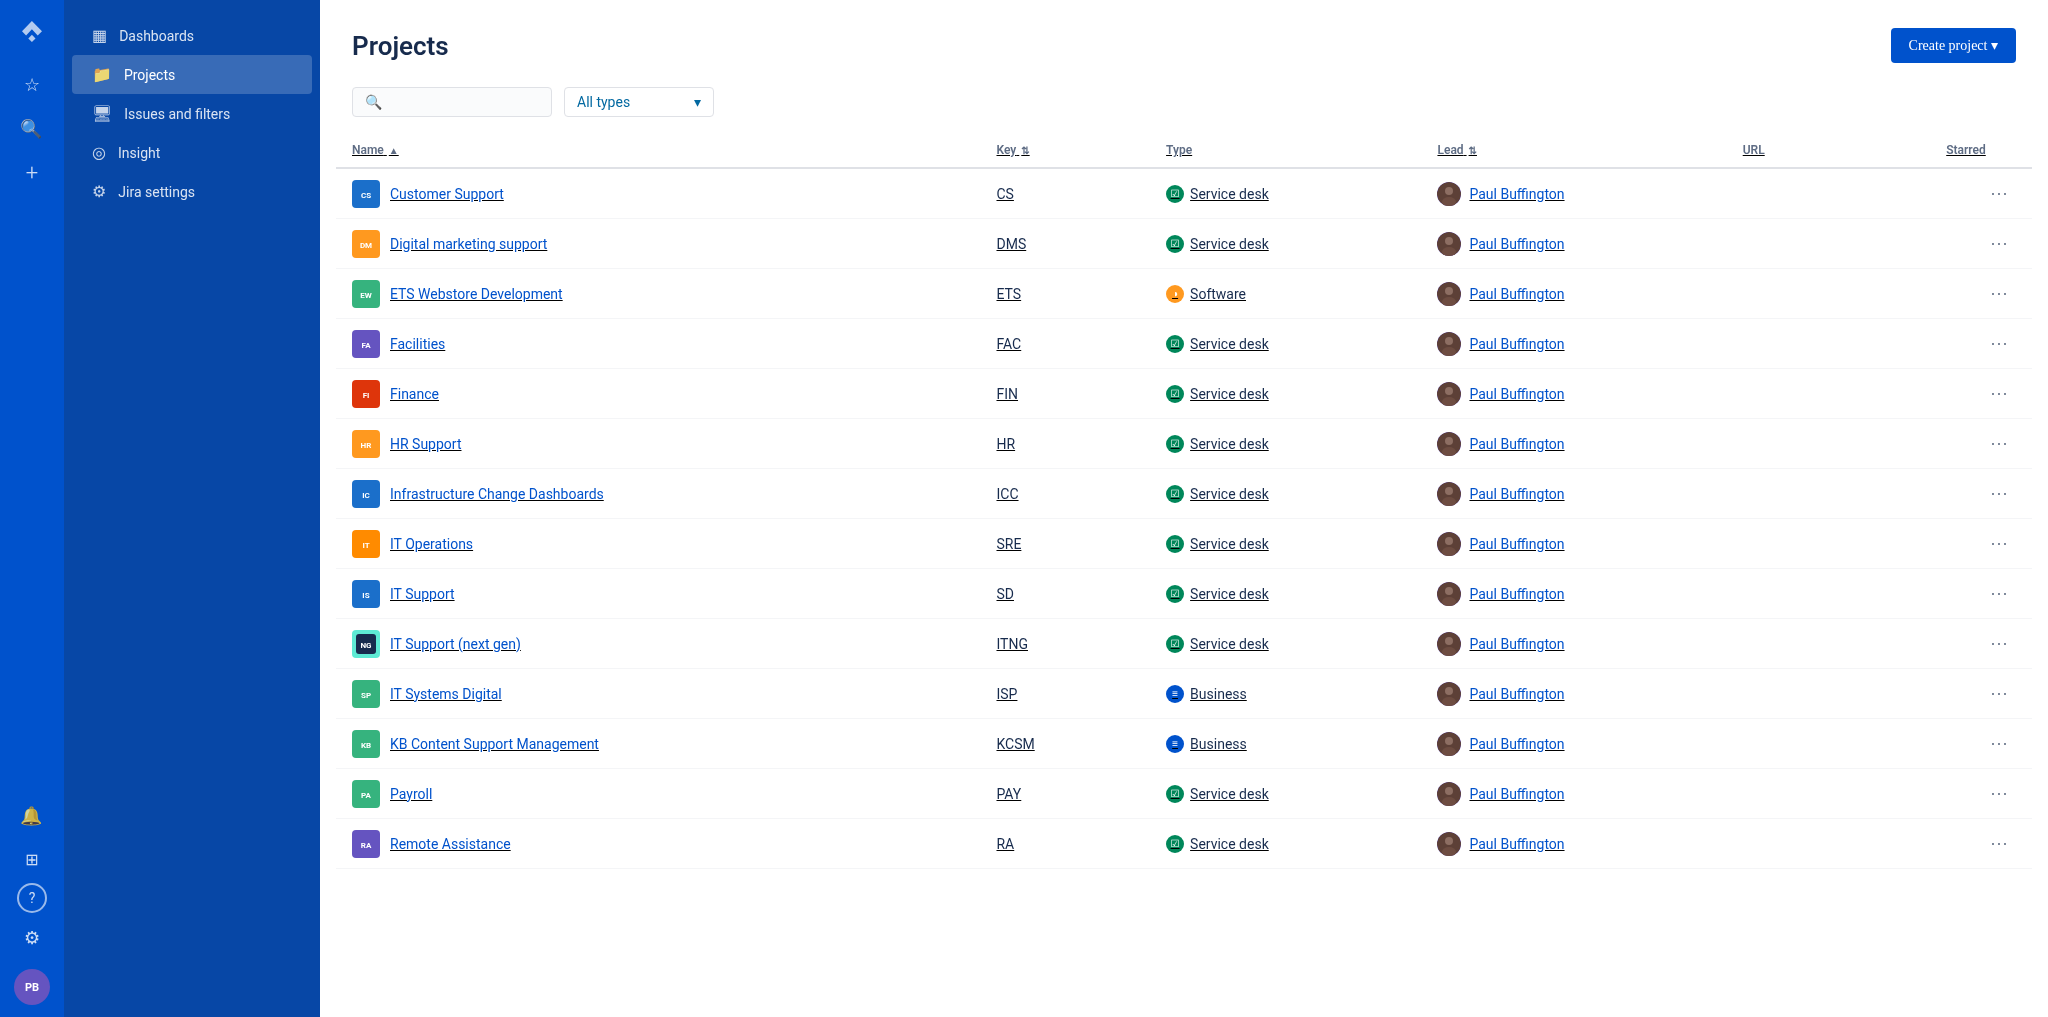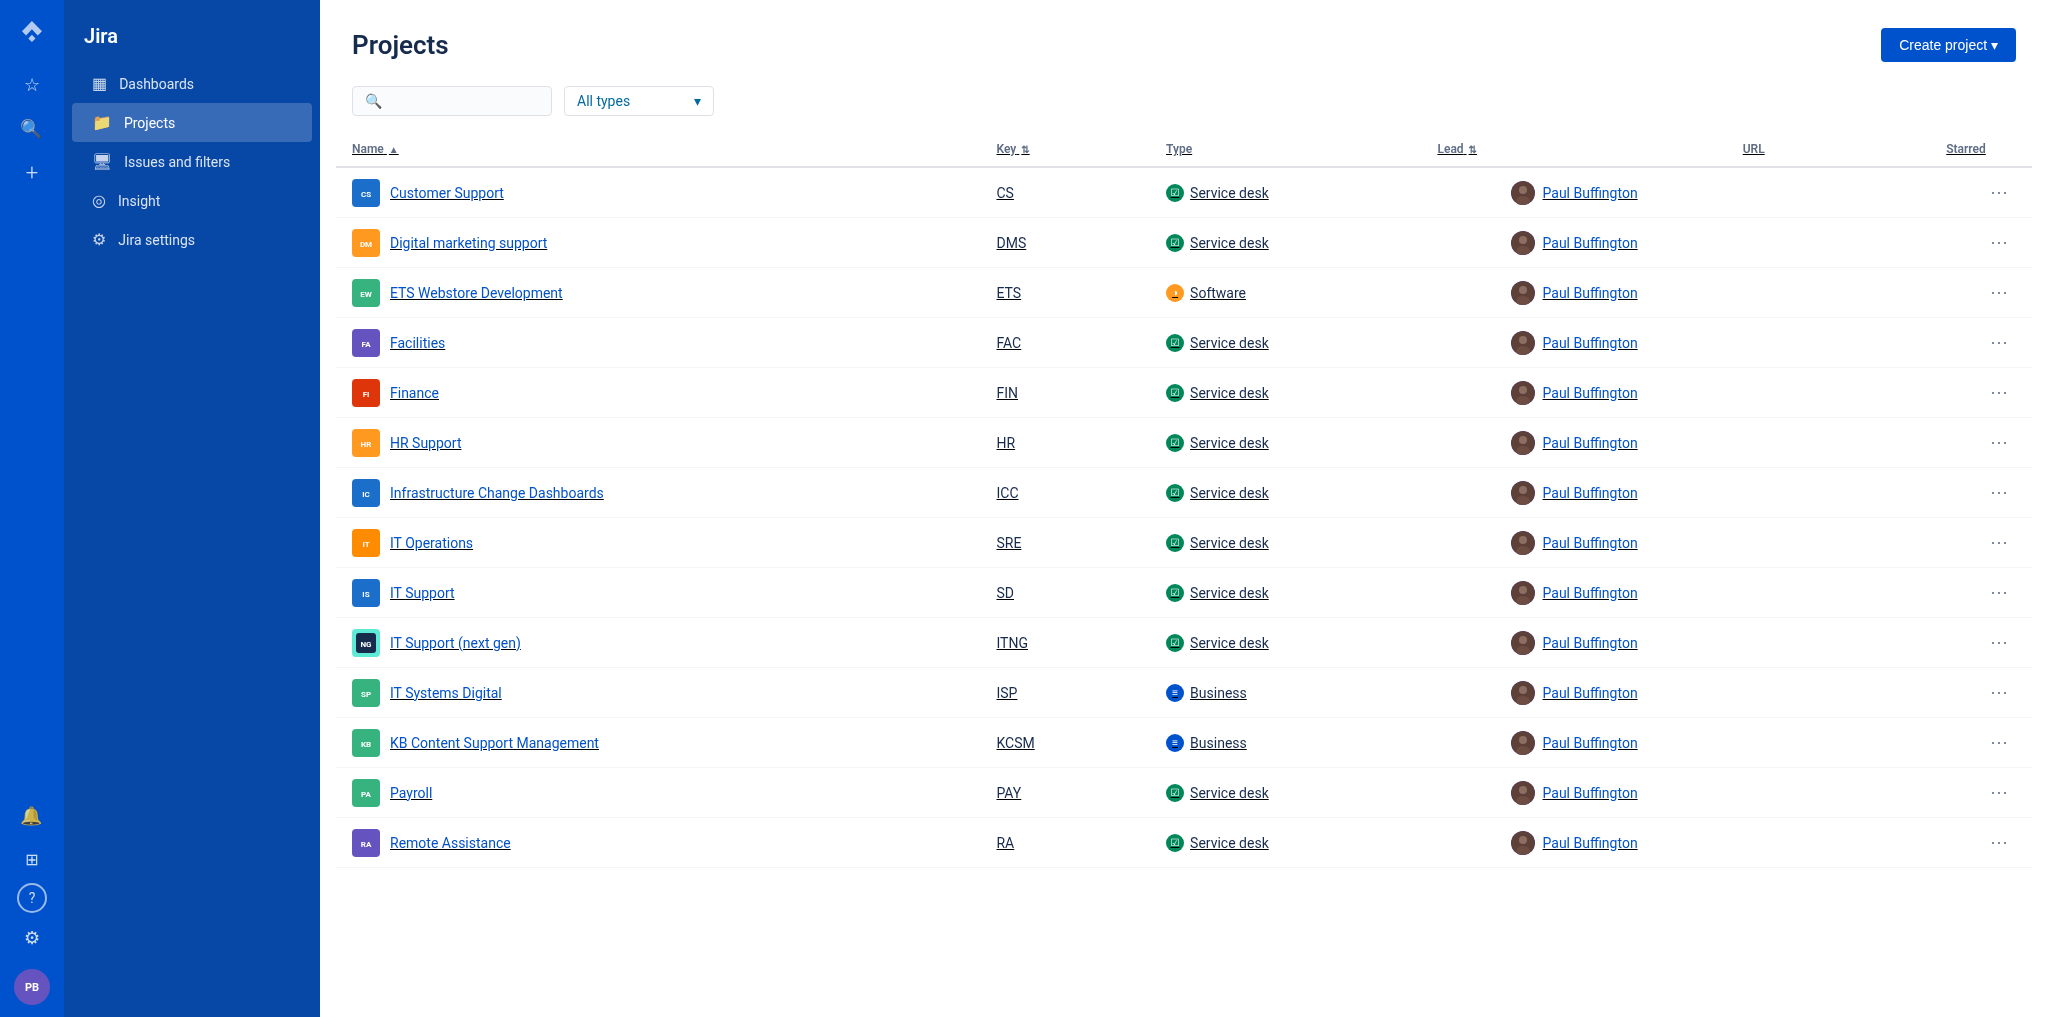--- a/index.html
+++ b/index.html
@@ -80,20 +80,21 @@
       color: #fff;
       border: none;
       border-radius: 4px;
       padding: 9px 18px;
       font-size: 14px;
       font-weight: 500;
       cursor: pointer;
       display: flex;
       align-items: center;
       gap: 6px;
+      font-family: Liberation Serif, serif;
     }
 
     
     .filters-row {
       display: flex;
       align-items: center;
       gap: 12px;
       padding: 8px 32px 16px;
     }
     .search-box {
@@ -185,21 +186,20 @@
       color: #fff;
       flex-shrink: 0;
     }
     .type-dot.service { background: #00875a; }
     .type-dot.software { background: #ff991f; }
     .type-dot.business { background: #0052cc; }
     .lead-cell {
       display: flex;
       align-items: center;
       gap: 8px;
-      justify-content: center;
     }
     .lead-avatar {
       width: 24px; height: 24px;
       border-radius: 50%;
       background: #6554c0;
       display: flex; align-items: center; justify-content: center;
       font-size: 10px;
       color: #fff;
       overflow: hidden;
       flex-shrink: 0;
@@ -237,21 +237,20 @@
   <div class="rail-icon" style="font-size:22px; font-weight:300;">+</div>
   <div class="spacer"></div>
   <div class="rail-icon">🔔</div>
   <div class="rail-icon" style="font-size:16px;">⊞</div>
   <div class="rail-icon" style="border: 2px solid rgba(255,255,255,0.6); border-radius:50%; width:30px; height:30px; font-size:14px;">?</div>
   <div class="rail-icon">⚙</div>
   <div class="rail-icon avatar" style="margin-top:8px; background:#6554c0; border-radius:50%; width:36px; height:36px; font-size:11px;">PB</div>
 </div>
 
 <div class="sidebar">
-  <div class="sidebar-title">Jira</div>
   <div class="sidebar-item">
     <span class="s-icon">▦</span>
     <span>Dashboards</span>
   </div>
   <div class="sidebar-item active">
     <span class="s-icon">📁</span>
     <span>Projects</span>
   </div>
   <div class="sidebar-item">
     <span class="s-icon">🖥</span>

